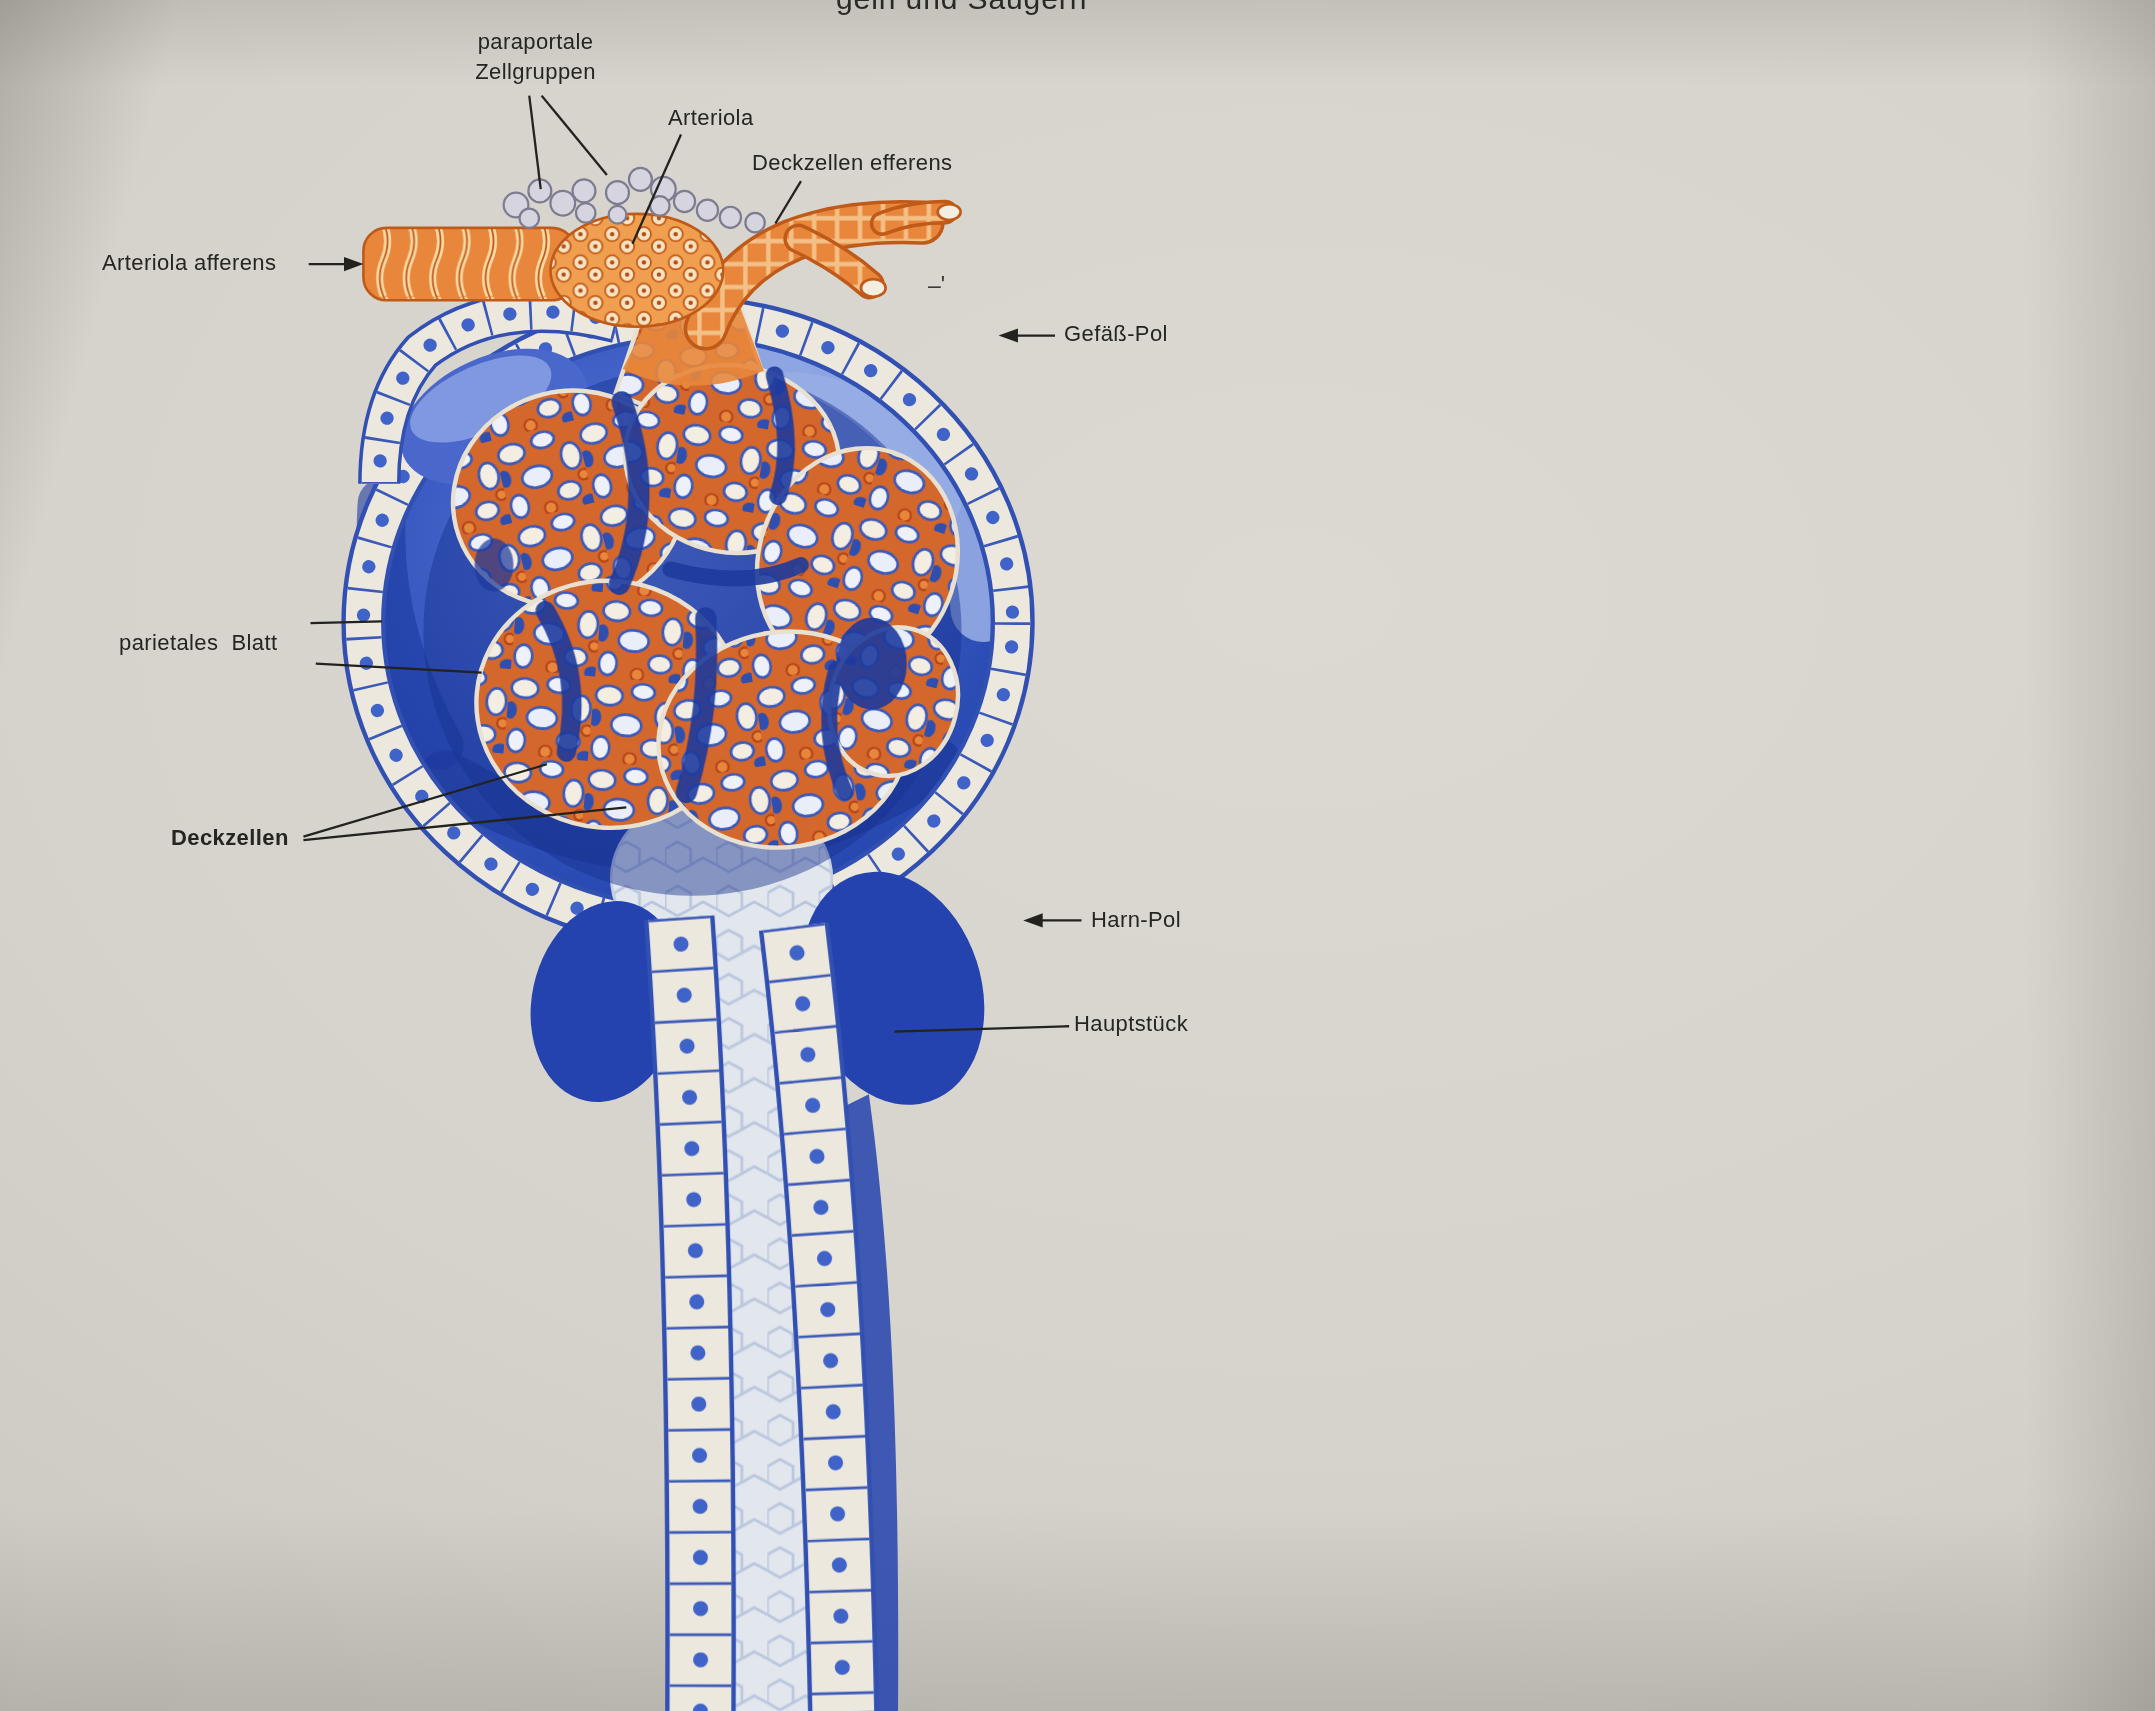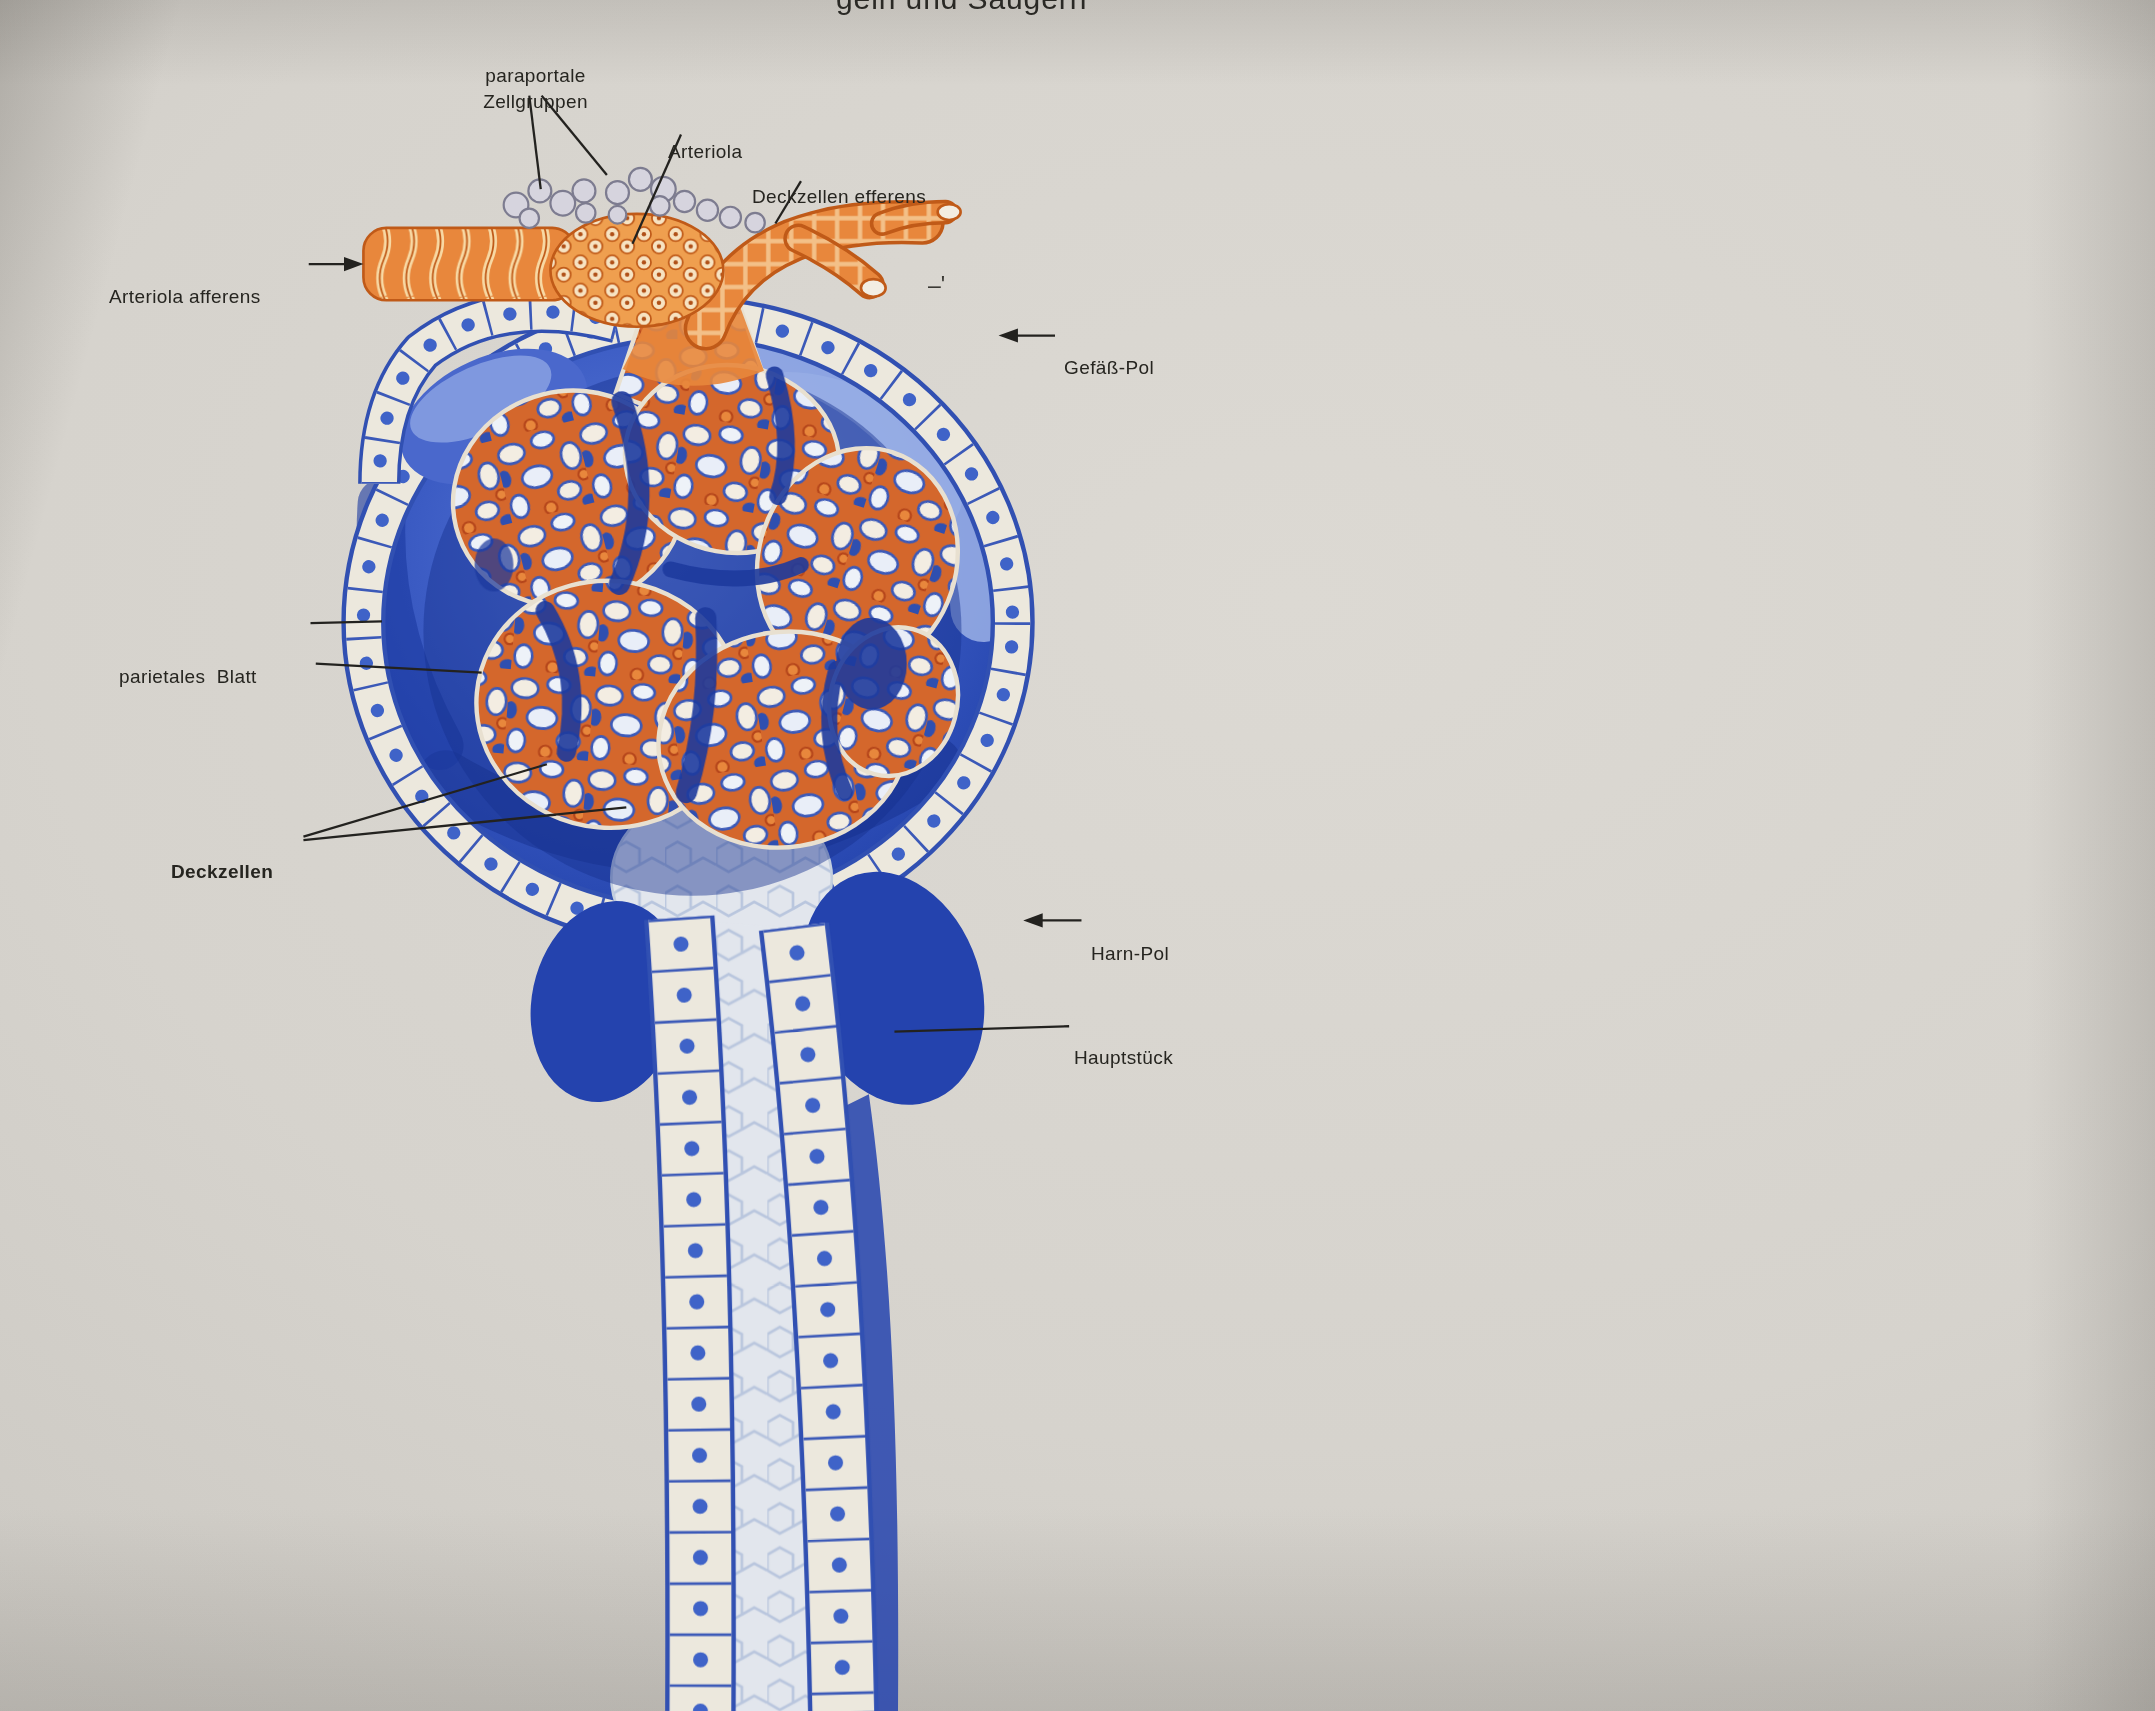--- a/index.html
+++ b/index.html
@@ -9,22 +9,22 @@
       linear-gradient(105deg, rgba(90,86,80,.30) 0%, rgba(90,86,80,0) 7%),
       linear-gradient(to bottom, rgba(90,86,80,.16), rgba(90,86,80,0) 5%),
       linear-gradient(to left, rgba(90,86,80,.20), rgba(90,86,80,0) 6%),
       linear-gradient(to top, rgba(90,86,80,.20), rgba(90,86,80,0) 12%),
       radial-gradient(130% 110% at 60% 35%, #dcd9d3 0%, #d6d3cd 45%, #cac7c1 80%, #bfbcb6 100%);
     font-family:"Liberation Sans", sans-serif;
     color:#23221f;
   }
   .label{
     position:absolute;
-    font-size:19px;line-height:1.4;letter-spacing:0.4px;
-    white-space:pre-wrap;color:#262520;margin-top:36px;
+    font-size:22px;line-height:1.4;letter-spacing:0.4px;
+    white-space:pre-wrap;color:#262520;
   }
   .label.center{text-align:center;}
   .header-frag{
     position:absolute;left:836px;top:-17.6px;
     font-size:30px;letter-spacing:0.9px;color:#2a2925;
   }
   .stray{position:absolute;left:928px;top:272px;font-size:23px;color:#3a3934;}
   svg.art{position:absolute;left:0;top:0;}
 </style>
 </head>
@@ -201,21 +201,21 @@
   <div class="header-frag">geln und Säugern</div>
   <div class="stray">–'</div>
 
   <div class="label center" style="left:456px;top:26.5px;width:159px;">paraportale
 Zellgruppen</div>
 
   <div class="label" style="left:668px;top:103px;">Arteriola</div>
 
   <div class="label" style="left:752px;top:148px;">Deckzellen efferens</div>
 
-  <div class="label" style="left:109px;top:248px;">Arteriola afferens</div>
+  <div class="label" style="left:102px;top:248px;">Arteriola afferens</div>
 
   <div class="label" style="left:1064px;top:319px;">Gefäß-Pol</div>
 
   <div class="label" style="left:119px;top:628px;">parietales  Blatt</div>
 
 
   <div class="label" style="left:171px;top:823px;font-weight:bold;">Deckzellen</div>
 
   <div class="label" style="left:1091px;top:905px;">Harn-Pol</div>
 

